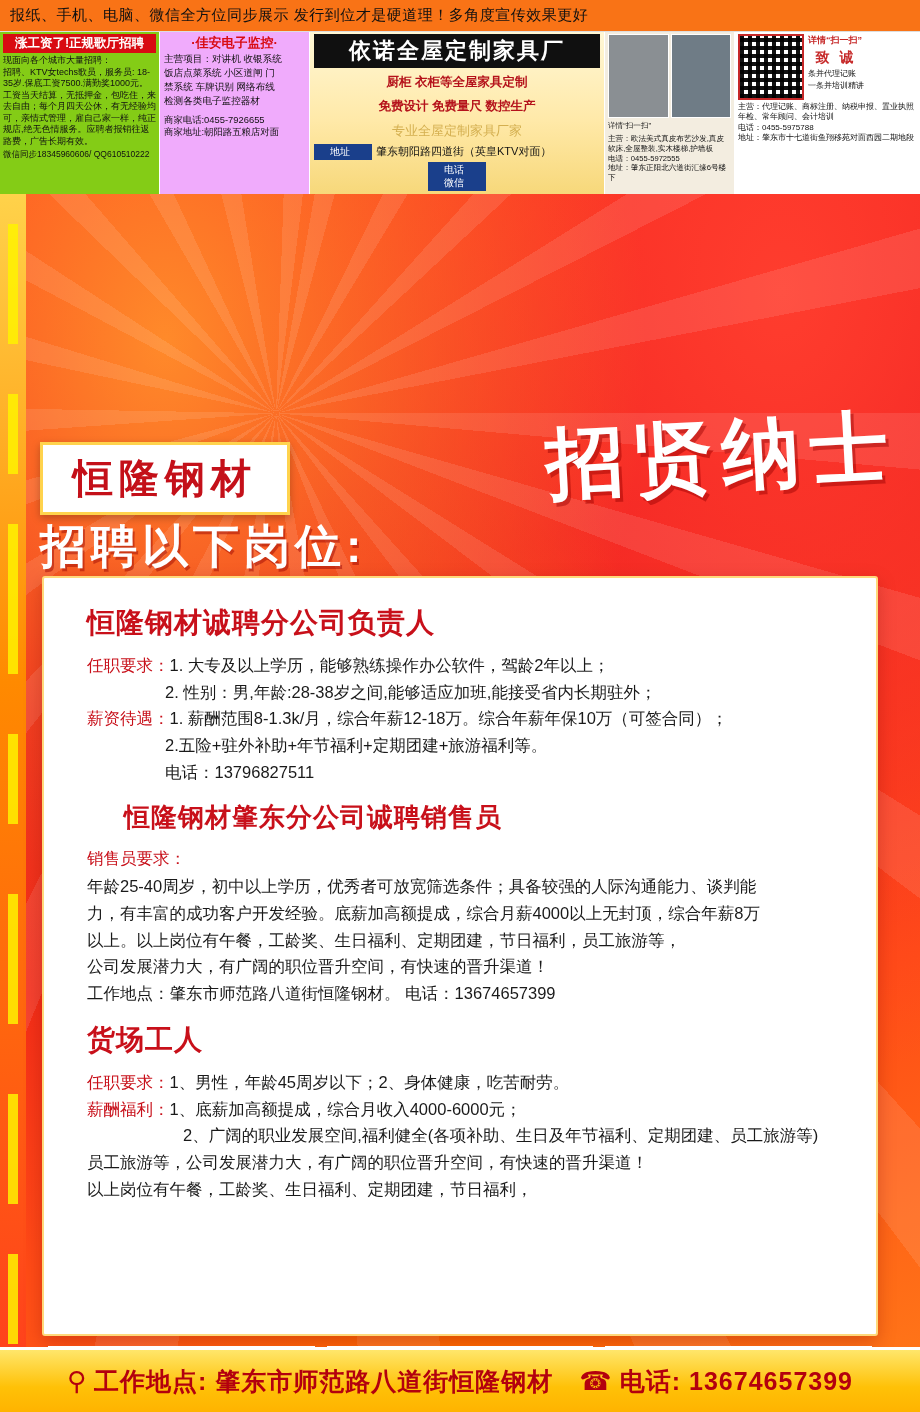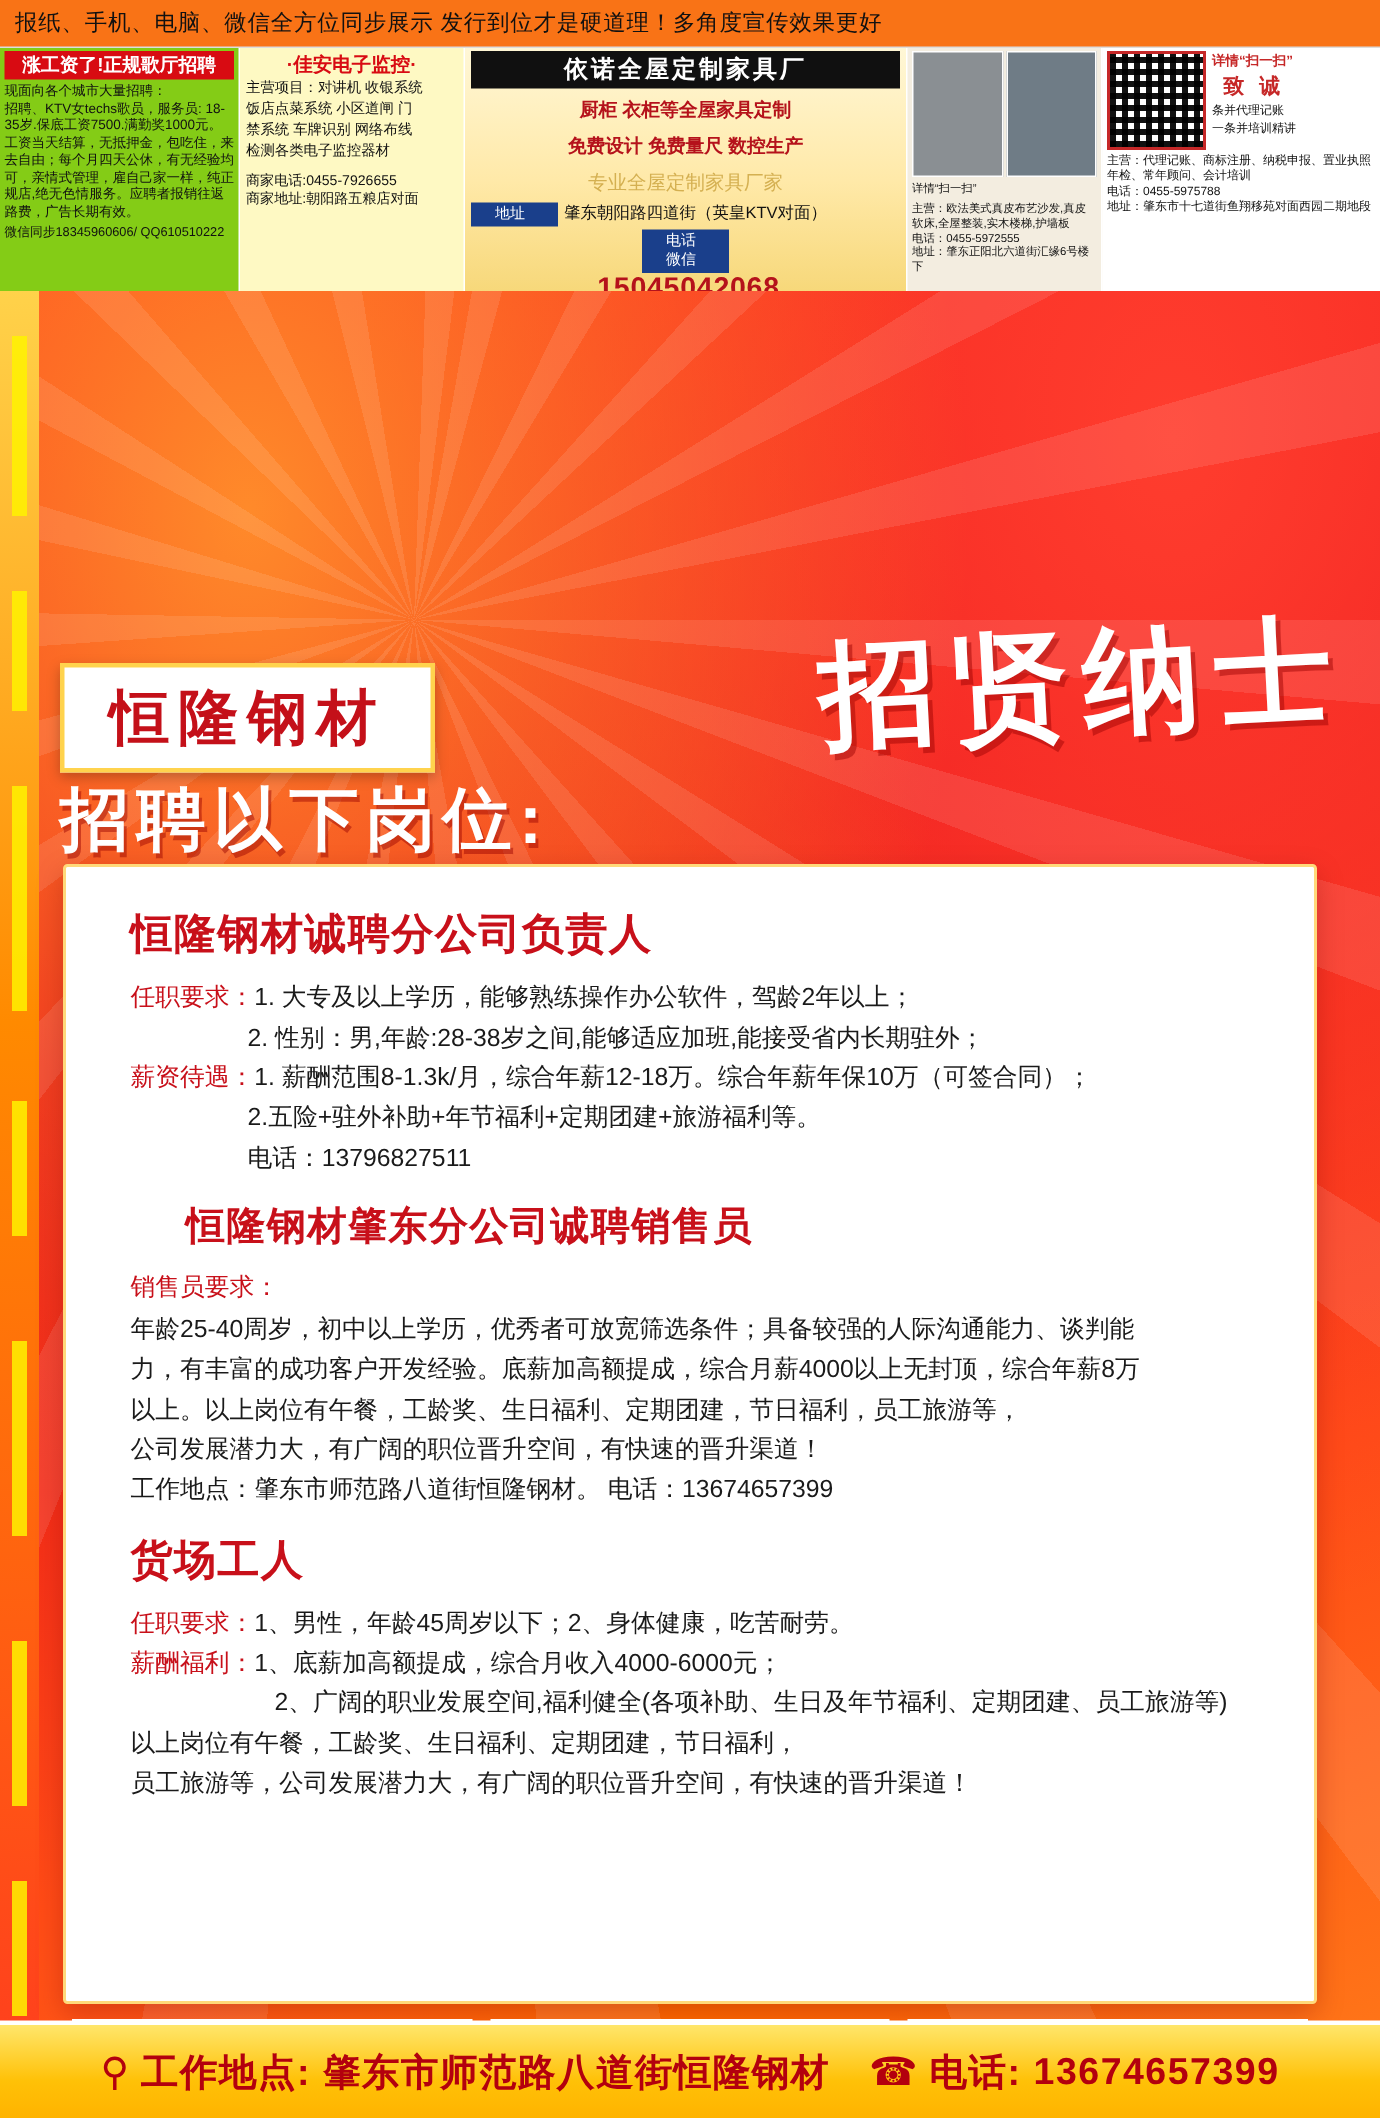--- a/index.html
+++ b/index.html
@@ -35,28 +35,28 @@
     border-right:1px solid #fff;
   }
   .ad1{width:160px;background:#84cc16;padding:2px 3px;}
   .ad1 .hdr{
     background:#d80b12;color:#fff;font-weight:bold;font-size:12.5px;
     text-align:center;padding:2px 0;line-height:1.2;
   }
   .ad1 .sub{font-size:9px;color:#111;line-height:1.28;margin-top:2px;}
   .ad1 .foot{font-size:8.5px;color:#111;margin-top:2px;}
 
-  .ad2{width:150px;background:#fef9c3;padding:2px 4px;}
+  .ad2{width:150px;background:#f0abfc;padding:2px 4px;}
   .ad2 .t{color:#d80b12;font-weight:bold;font-size:13px;text-align:center;}
   .ad2 .l{font-size:9.6px;color:#111;line-height:1.45;}
   .ad2 .phone{font-size:9.4px;color:#111;line-height:1.35;}
 
   .ad3{width:295px;background:linear-gradient(180deg,#fff7d6 0%,#ffe9a8 55%,#f7d87a 100%);padding:2px 4px;}
   .ad3 .t{
-    background:#101010;color:#ffffff;font-size:16px;font-weight:bold;
+    background:#101010;color:#ffffff;font-size:22px;font-weight:bold;
     text-align:center;letter-spacing:2px;padding:2px 0;
   }
   .ad3 .items{font-size:12.5px;color:#b5121b;font-weight:bold;text-align:center;margin-top:5px;line-height:1.5;}
   .ad3 .watermark{
     text-align:center;color:#caa23c;font-size:13px;margin-top:6px;opacity:.8;
   }
   .ad3 .addrbox{display:flex;margin-top:4px;align-items:flex-start;}
   .ad3 .lbl{
     background:#1a3f8b;color:#fff;font-size:10px;line-height:1.25;
     padding:2px 16px;text-align:left;width:26px;flex:none;
@@ -292,22 +292,22 @@
         <div class="job-title">货场工人</div>
         <div class="line">
           <span class="tag">任职要求：</span>
           <span class="body-text">1、男性，年龄45周岁以下；2、身体健康，吃苦耐劳。</span>
         </div>
         <div class="line">
           <span class="tag">薪酬福利：</span>
           <span class="body-text">1、底薪加高额提成，综合月收入4000-6000元；</span>
         </div>
         <div class="body-text indent2">2、广阔的职业发展空间,福利健全(各项补助、生日及年节福利、定期团建、员工旅游等)</div>
+        <div class="body-text">员工旅游等，公司发展潜力大，有广阔的职位晋升空间，有快速的晋升渠道！</div>
         <div class="body-text">以上岗位有午餐，工龄奖、生日福利、定期团建，节日福利，</div>
-        <div class="body-text">员工旅游等，公司发展潜力大，有广阔的职位晋升空间，有快速的晋升渠道！</div>
       </div>
 
     </div>
 
     <div class="photos">
       <div class="photo p1"></div>
       <div class="photo p2"></div>
       <div class="photo p3"></div>
     </div>
 

